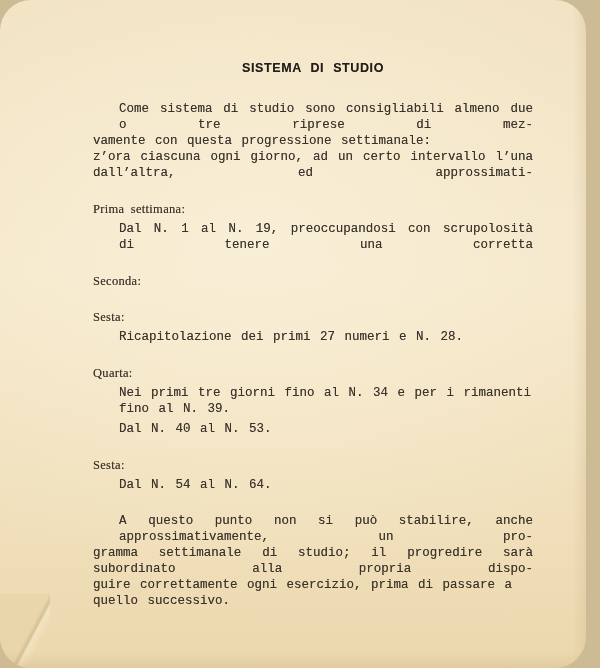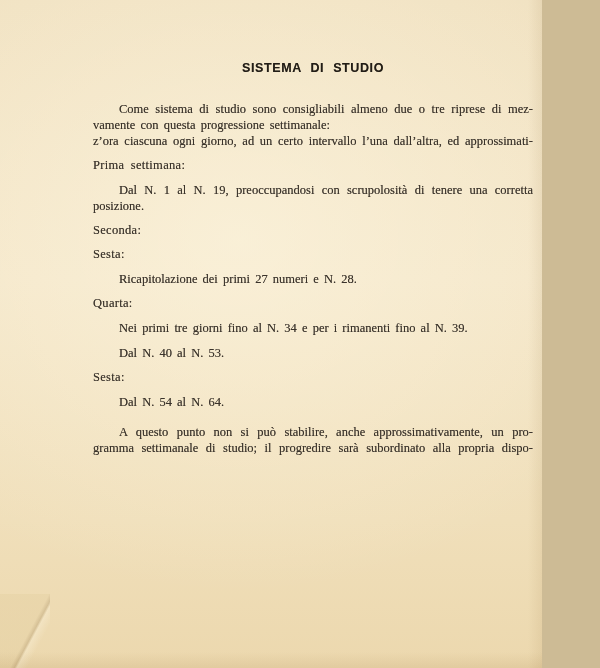--- a/index.html
+++ b/index.html
@@ -2,30 +2,31 @@
 <html><head>
 <meta charset="utf-8">
 <style>
   html, body {
     margin: 0;
     padding: 0;
     background: #cdbb95;
   }
   .page {
     position: relative;
-    width: 542px;
+    width: 586px;
     height: 668px;
     overflow: hidden;
     box-sizing: border-box;
     font-family: "Liberation Serif", serif;
     color: #3a332b;
     background:
       radial-gradient(ellipse 130% 85% at 44% 36%, rgba(255,249,230,0.50), rgba(255,249,230,0) 62%),
       linear-gradient(180deg, #f1e2c2 0%, #f4e6c8 42%, #f0dfba 78%, #ecd8ae 100%),
       #f2e2c0;
+    border-radius: 31px;
   }
   
   .spine-edge {
     position: absolute;
     left: 0; top: 0; bottom: 0;
     width: 10px;
     background: linear-gradient(90deg,
       #3e362d 0px, #4a4136 2px,
       #d8c59c 3px, #eede barb 0, #eddcb4 5px,
       #e5d1a6 7px,
@@ -76,33 +77,34 @@
     font-size: 12.5px;
     line-height: 16px;
     letter-spacing: 0.6px;
     word-spacing: 5px;
     color: #221d16;
   }
   .para { margin: 0; }
   .intro { margin-top: 25px; }
   .line {
     word-spacing: 2px;
+    font-family: Liberation Mono, monospace;
   }
   .jline {
     text-align: justify;
     text-align-last: justify;
   }
   .indent { padding-left: 26px; box-sizing: border-box; }
   .heading {
-    margin-top: 8px;
+    margin-top: 20px;
     letter-spacing: 0.3px;
     word-spacing: 3px;
   }
-  .section-body { margin-top: 9px; }
-  .closing { margin-top: 14px; }
+  .section-body { margin-top: 4px; }
+  .closing { margin-top: 20px; }
 </style>
 </head>
 <body>
 
 <div class="page">
   <div class="spine-edge"></div>
   <div class="corner-edge"></div>
   <div class="right-shade"></div>
   <div class="bottom-shade"></div>
 
@@ -112,21 +114,20 @@
 
     <div class="para intro">
       <div class="line jline indent">Come sistema di studio sono consigliabili almeno due o tre riprese di mez-</div>
       <div class="line">vamente con questa progressione settimanale:</div>
       <div class="line jline">z’ora ciascuna ogni giorno, ad un certo intervallo l’una dall’altra, ed approssimati-</div>
     </div>
 
     <div class="heading">Prima settimana:</div>
     <div class="para section-body">
       <div class="line jline indent">Dal N. 1 al N. 19, preoccupandosi con scrupolosità di tenere una corretta</div>
-      <div class="line">posizione.</div>
     </div>
 
     <div class="heading">Seconda:</div>
 
     <div class="heading">Sesta:</div>
     <div class="para section-body">
       <div class="line indent">Ricapitolazione dei primi 27 numeri e N. 28.</div>
     </div>
 
     <div class="heading">Quarta:</div>
@@ -139,16 +140,17 @@
     </div>
 
     <div class="heading">Sesta:</div>
     <div class="para section-body">
       <div class="line indent">Dal N. 54 al N. 64.</div>
     </div>
 
     <div class="para closing">
       <div class="line jline indent">A questo punto non si può stabilire, anche approssimativamente, un pro-</div>
       <div class="line jline">gramma settimanale di studio; il progredire sarà subordinato alla propria dispo-</div>
+      <div class="line">guire correttamente ogni esercizio, prima di passare a quello successivo.</div>
     </div>
 
   </div>
 </div>
 
 </body></html>

